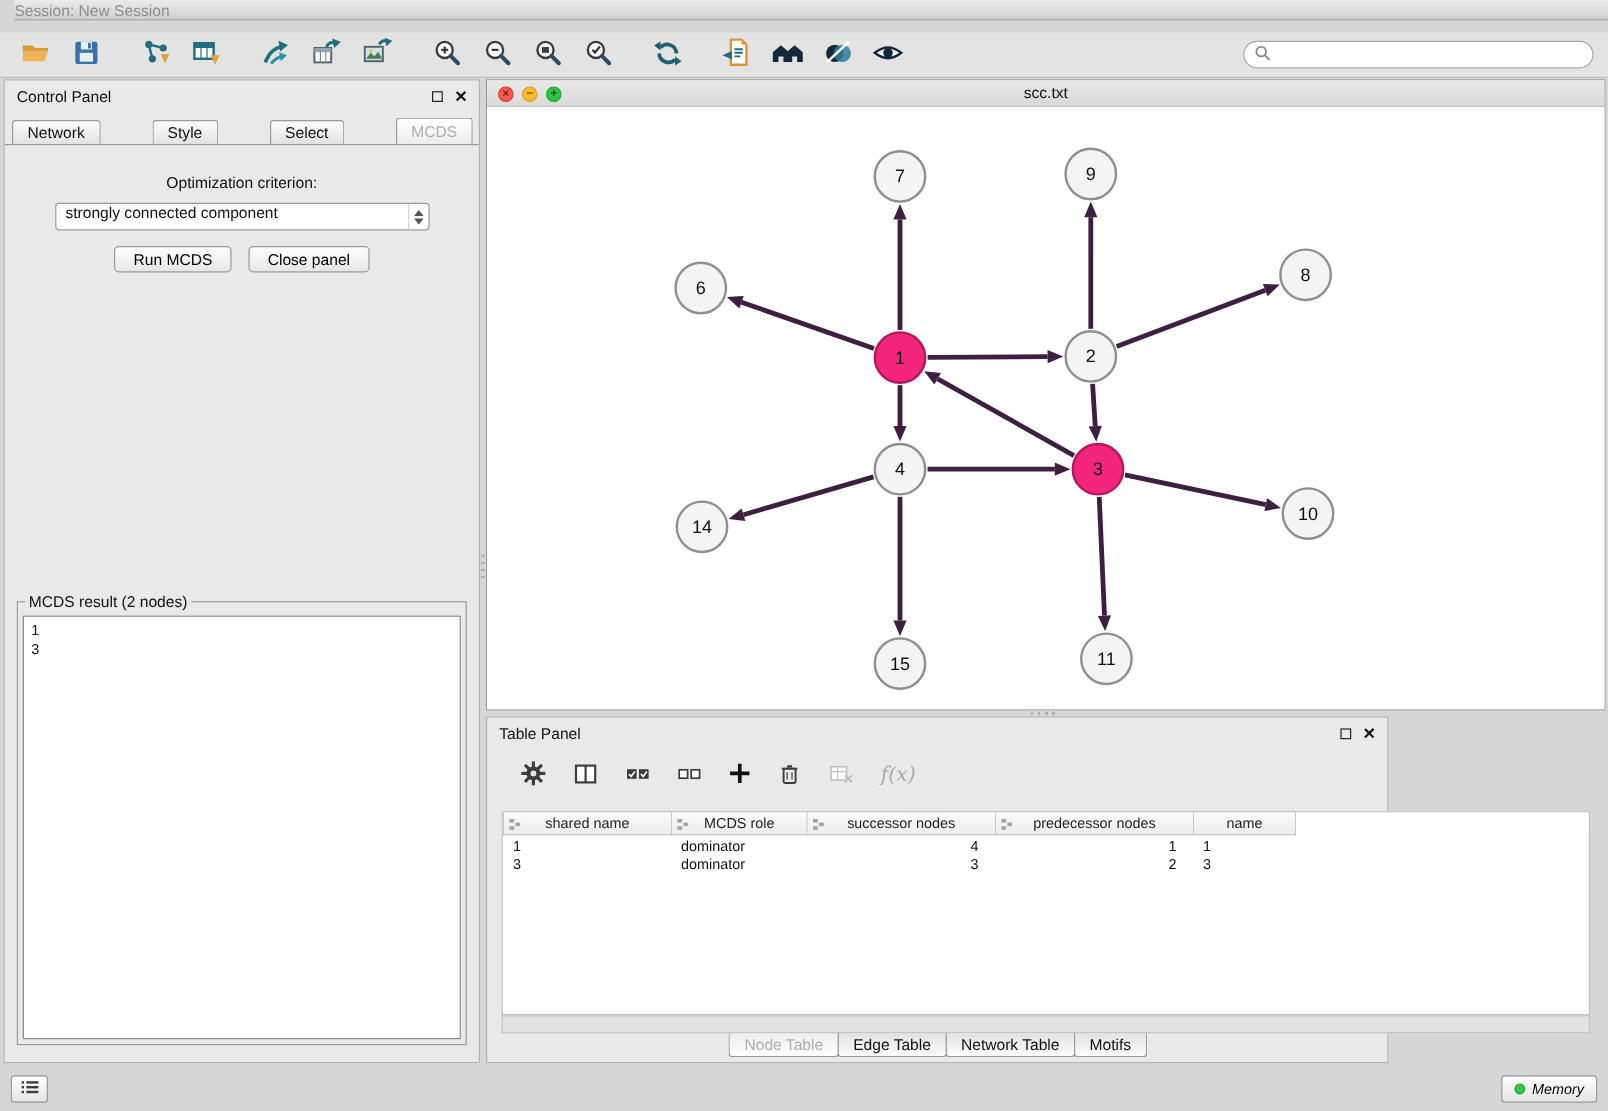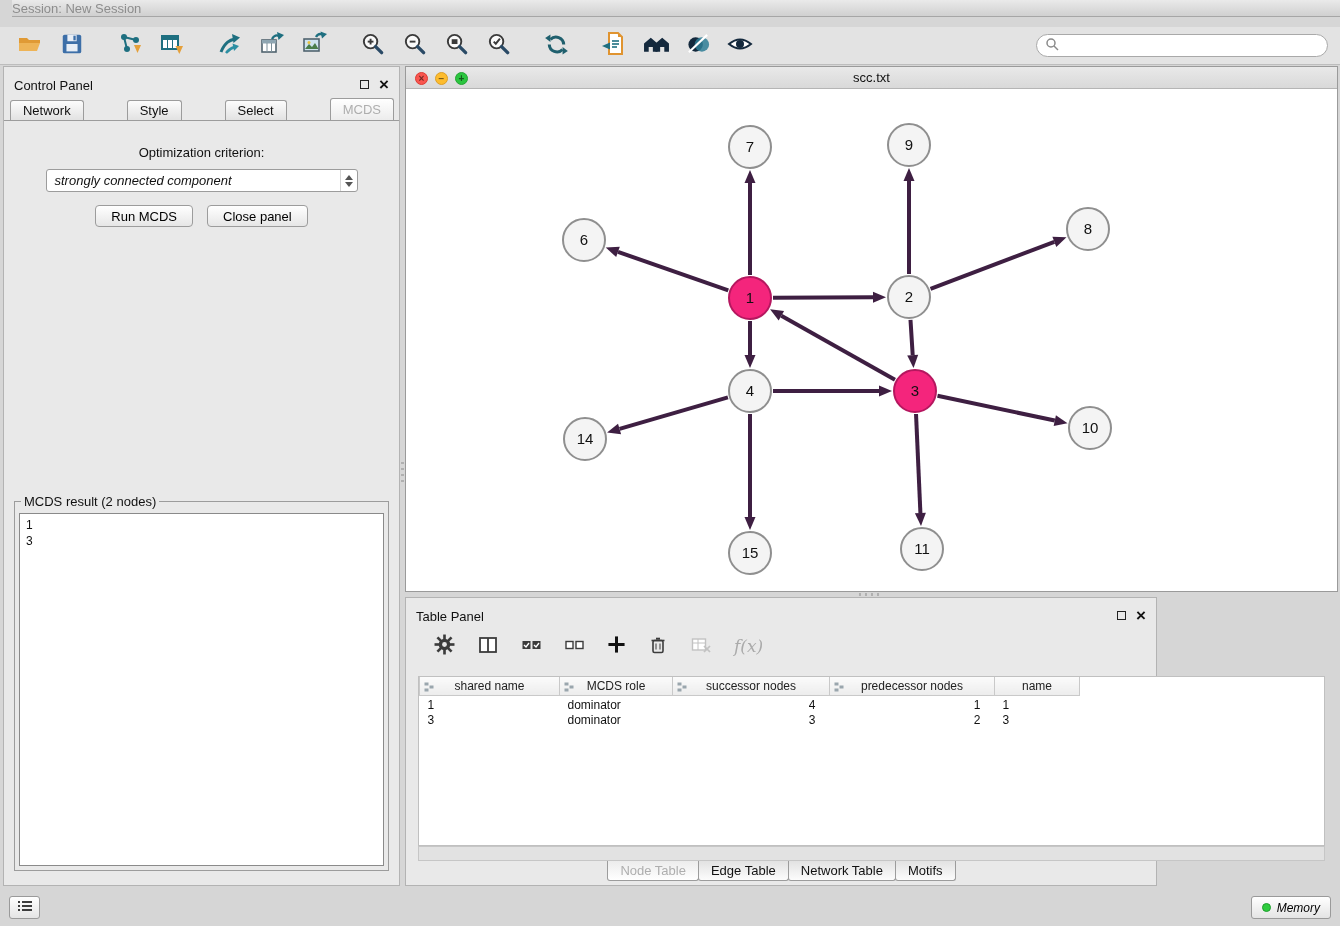--- a/index.html
+++ b/index.html
@@ -12,29 +12,29 @@
 
   
   .toolbar{position:absolute;left:0;top:27px;width:1340px;height:38px;background:#e3e3e3;border-bottom:1px solid #bdbdbd;display:flex;align-items:center;padding:0 12px;}
   .tbtn{background:none;border:none;width:36px;height:32px;display:flex;align-items:center;justify-content:center;margin-right:6px;}
   .tgap{width:16px;flex:none;}
   .search{margin-left:auto;width:292px;height:23px;background:#fff;border:1px solid #a9a9a9;border-radius:12px;display:flex;align-items:center;padding:0 8px;}
   .search input{border:none;outline:none;flex:1;font-size:12px;background:transparent;margin-left:5px;}
 
   
   .control-panel{position:absolute;left:3px;top:66px;width:397px;height:820px;background:#e9e9e9;border:1px solid #b3b3b3;}
-  .panel-header{height:26px;display:flex;align-items:flex-end;padding:0 10px;}
+  .panel-header{height:26px;display:flex;align-items:center;padding:0 10px;}
   .panel-controls{margin-left:auto;display:flex;align-items:center;gap:10px;}
   .float-icon{width:9px;height:9px;border:1.5px solid #222;display:inline-block;}
   .close-icon{font-size:17px;font-weight:bold;line-height:1;color:#111;}
   .tabbar{display:flex;justify-content:center;align-items:flex-end;height:22px;border-bottom:1px solid #9c9c9c;margin-top:6px;gap:44px;}
   .tab{height:20px;padding:2px 12px;background:linear-gradient(#fcfcfc,#e2e2e2);border:1px solid #9c9c9c;border-bottom:none;border-radius:3px 3px 0 0;margin-right:-1px;color:#111;display:flex;align-items:center;}
   .tab.active{color:#aeaeae;height:22px;background:linear-gradient(#ffffff,#ececec);}
   .opt-label{text-align:center;margin-top:24px;}
-  .selectbox{margin:9px auto 0;width:312px;height:23px;background:#fff;border:1px solid #9c9c9c;border-radius:3px;display:flex;align-items:center;padding-left:8px;font-style:italic;}
+  .selectbox{margin:9px auto 0;width:312px;height:23px;background:#fff;border:1px solid #9c9c9c;border-radius:3px;display:flex;padding-left:8px;}
   .spinner{margin-left:auto;width:17px;height:100%;display:flex;flex-direction:column;align-items:center;justify-content:center;gap:2px;border-left:1px solid #d5d5d5;}
   .spinner i{width:0;height:0;border-left:4px solid transparent;border-right:4px solid transparent;}
   .spin-up{border-bottom:5px solid #555;}
   .spin-down{border-top:5px solid #555;}
   .btn-row{display:flex;justify-content:center;gap:14px;margin-top:13px;}
   .btn{height:22px;padding:0 15px;background:linear-gradient(#ffffff,#e6e6e6);border:1px solid #9c9c9c;border-radius:4px;font-size:13px;}
   fieldset.result{position:absolute;left:10px;right:10px;top:427px;bottom:14px;border:1px solid #9c9c9c;padding:4px;}
   fieldset.result legend{padding:0 3px;margin-left:2px;}
   .result-box{width:100%;height:100%;background:#fff;border:1px solid #8a8a8a;font-size:12px;padding:3px 6px;line-height:16px;overflow:auto;}
 

